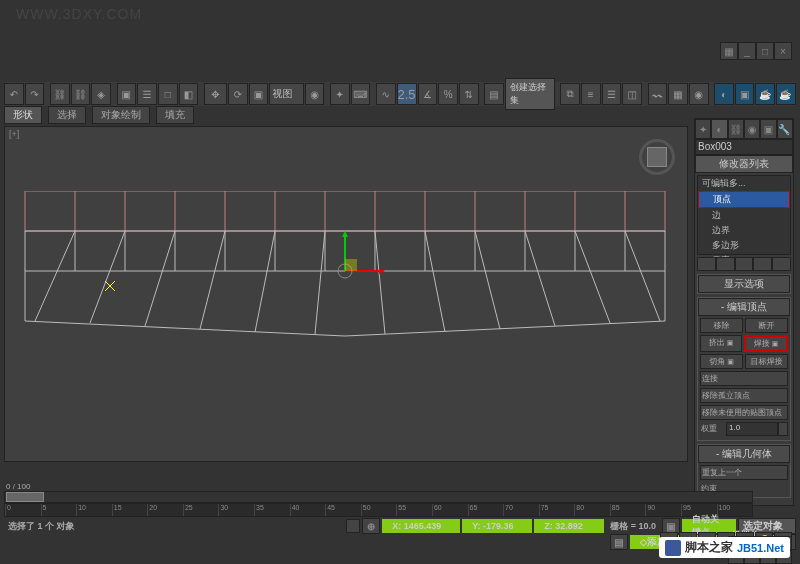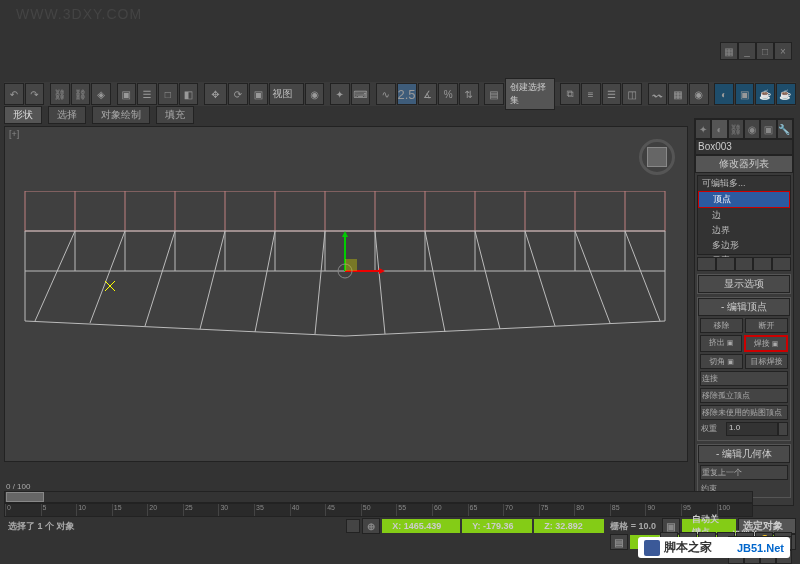--- a/index.html
+++ b/index.html
@@ -1,20 +1,20 @@
 <!DOCTYPE html>
 <html><head>
 <meta charset="utf-8">
 <style>
 *{margin:0;padding:0;box-sizing:border-box;font-family:"Microsoft YaHei",Arial,sans-serif;font-size:10px;}
 body{background:#1a1a1a;width:800px;height:564px;overflow:hidden;position:relative;color:#ccc;}
 .watermark-top{position:absolute;top:6px;left:16px;color:#444;font-size:14px;letter-spacing:1px;z-index:100;}
 .watermark-br{position:absolute;bottom:6px;right:10px;background:#fff;padding:2px 6px;border-radius:3px;z-index:100;display:flex;align-items:center;gap:4px;}
 .watermark-br .cn{color:#333;font-size:12px;font-weight:bold;}
-.watermark-br .en{color:#0066cc;font-size:11px;font-weight:bold;margin-left:21px;}
+.watermark-br .en{color:#0066cc;font-size:11px;font-weight:bold;}
 .watermark-br .logo{width:16px;height:16px;background:#3b5998;border-radius:2px;}
 
 .app{position:absolute;top:0;left:0;width:800px;height:564px;background:#333;}
 
 
 .menubar{position:absolute;top:42px;left:4px;right:4px;height:38px;}
 .search-box{position:absolute;top:0;left:4px;width:150px;height:18px;background:#444;border:1px solid #222;}
 .view-controls{position:absolute;top:0;right:4px;display:flex;gap:0;}
 .mini-icon{width:18px;height:18px;background:#444;border:1px solid #222;display:inline-flex;align-items:center;justify-content:center;color:#888;}
 

